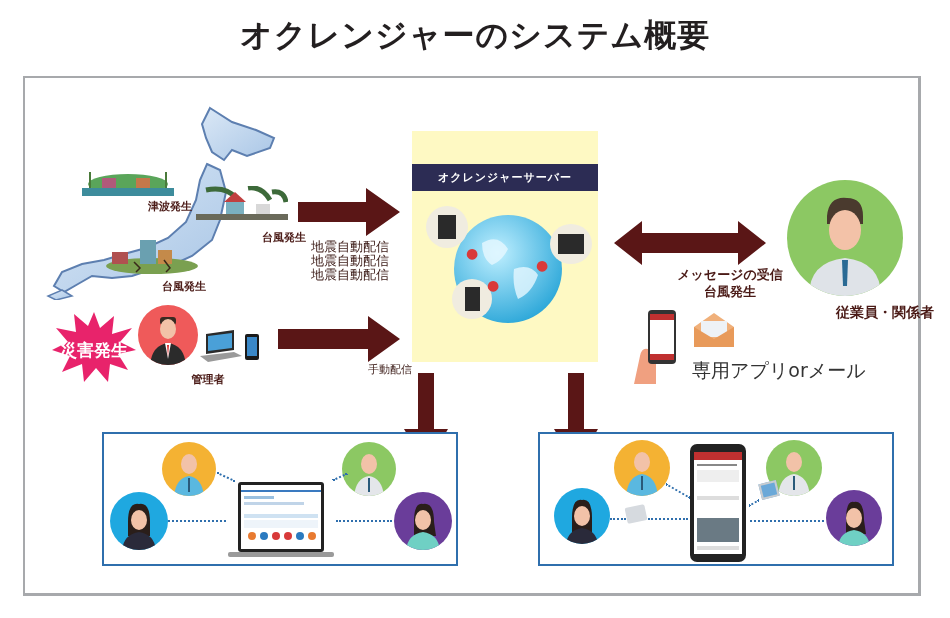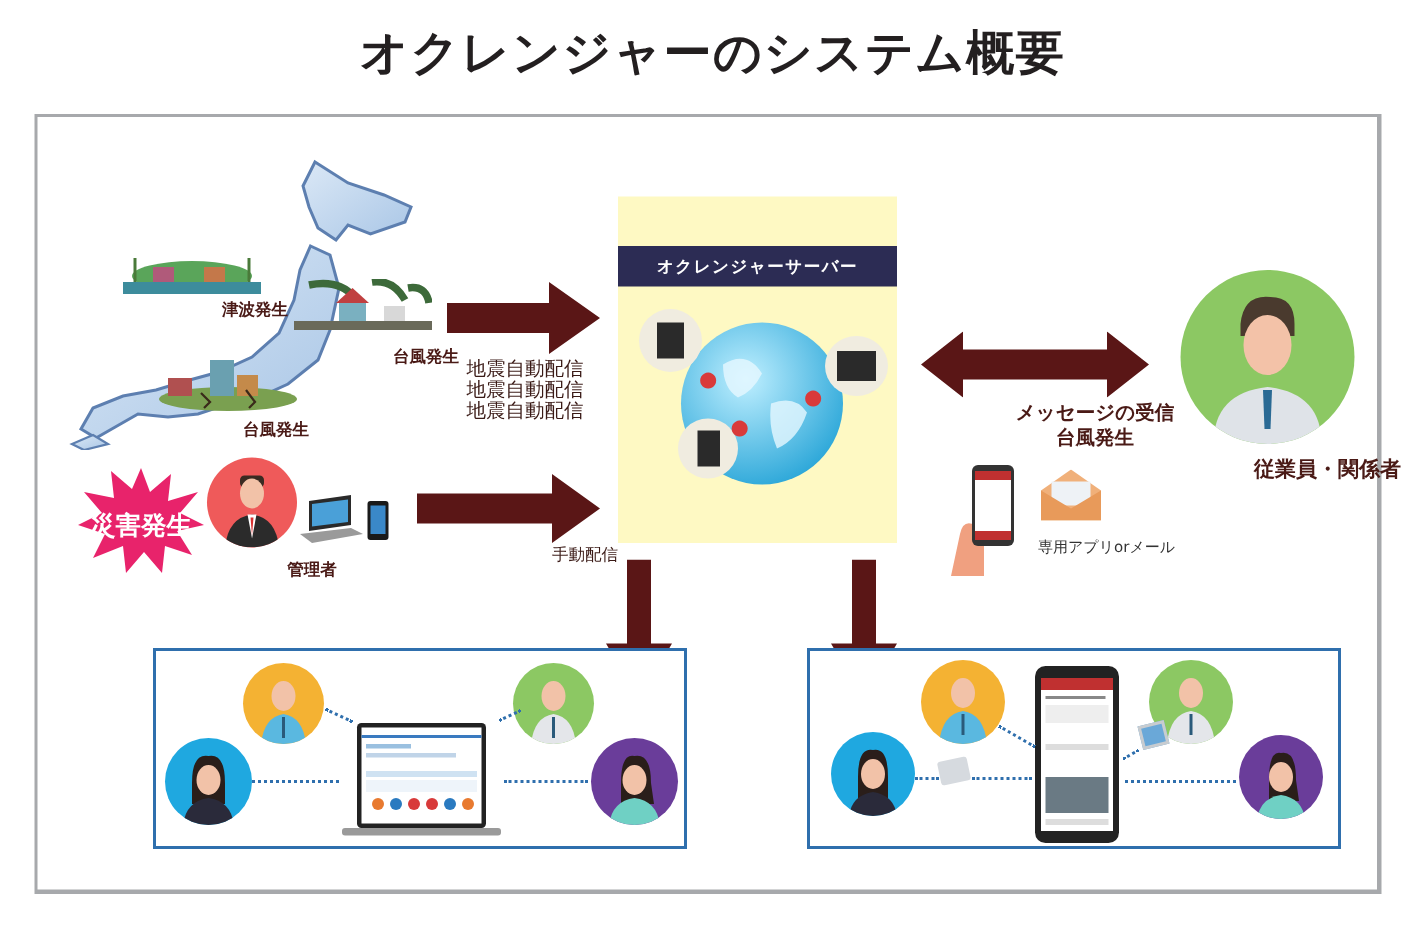--- a/index.html
+++ b/index.html
@@ -163,21 +163,21 @@
     <rect x="16" y="48" width="24" height="6" fill="#c03030"></rect>
   </svg>
 </div>
 <div class="abs" style="left:694px;top:313px;width:40px;height:34px;">
   <svg width="40" height="34">
     <polygon points="0,14 20,0 40,14 40,34 0,34" fill="#f0b07a"></polygon>
     <rect x="7" y="8" width="26" height="16" fill="#eef2f6"></rect>
     <polygon points="0,14 20,26 40,14 40,34 0,34" fill="#e89a5a"></polygon>
   </svg>
 </div>
-<div class="abs" style="left:692px;top:358px;font-size:10px;color:#333;white-space:nowrap;">専用アプリorメール</div>
+<div class="abs" style="left:692px;top:358px;font-size:19px;color:#333;white-space:nowrap;">専用アプリorメール</div>
 
 <div class="abs circle" style="left:787px;top:180px;width:116px;height:116px;background:#8cc863;">
   <svg width="116" height="116">
     <path d="M40 36 Q42 16 60 18 Q76 18 76 36 L76 44 L40 44 Z" fill="#4a3a2e"></path>
     <ellipse cx="58" cy="50" rx="16" ry="20" fill="#f3c2a8"></ellipse>
     <path d="M22 116 Q22 82 58 78 Q94 82 94 116 Z" fill="#dfe3e8"></path>
     <polygon points="55,80 61,80 60,106 56,106" fill="#2a6a94"></polygon>
   </svg>
 </div>
 <div class="abs caption lbl-dark" style="left:780px;top:304px;width:130px;font-size:14px;">従業員・関係者</div>

